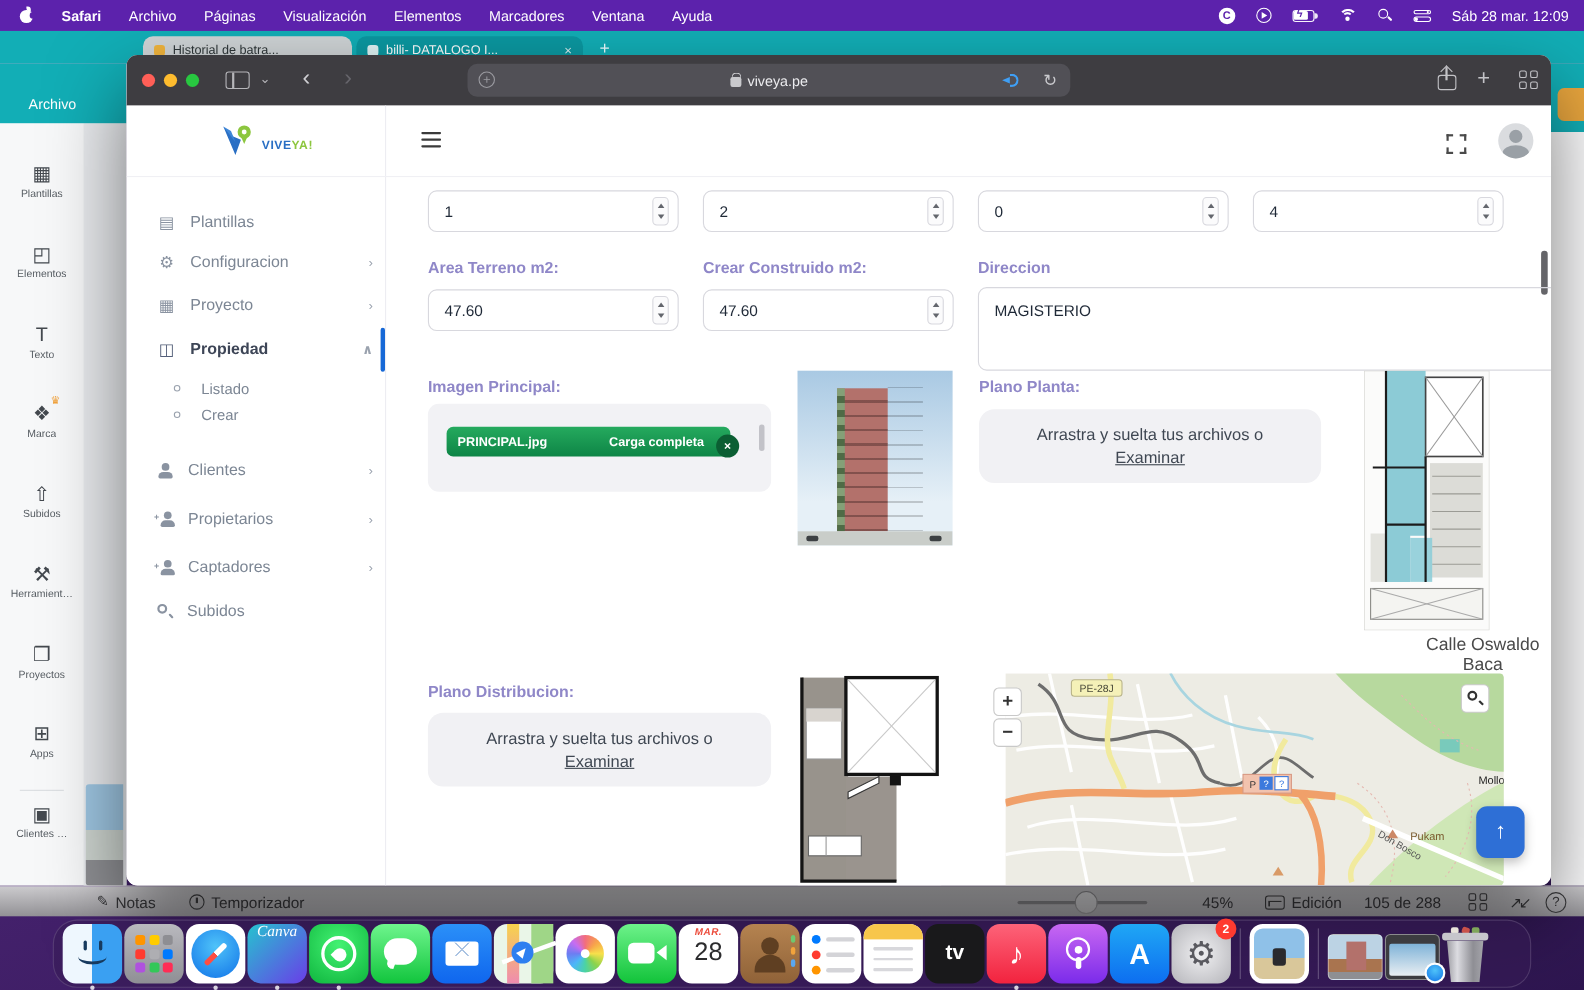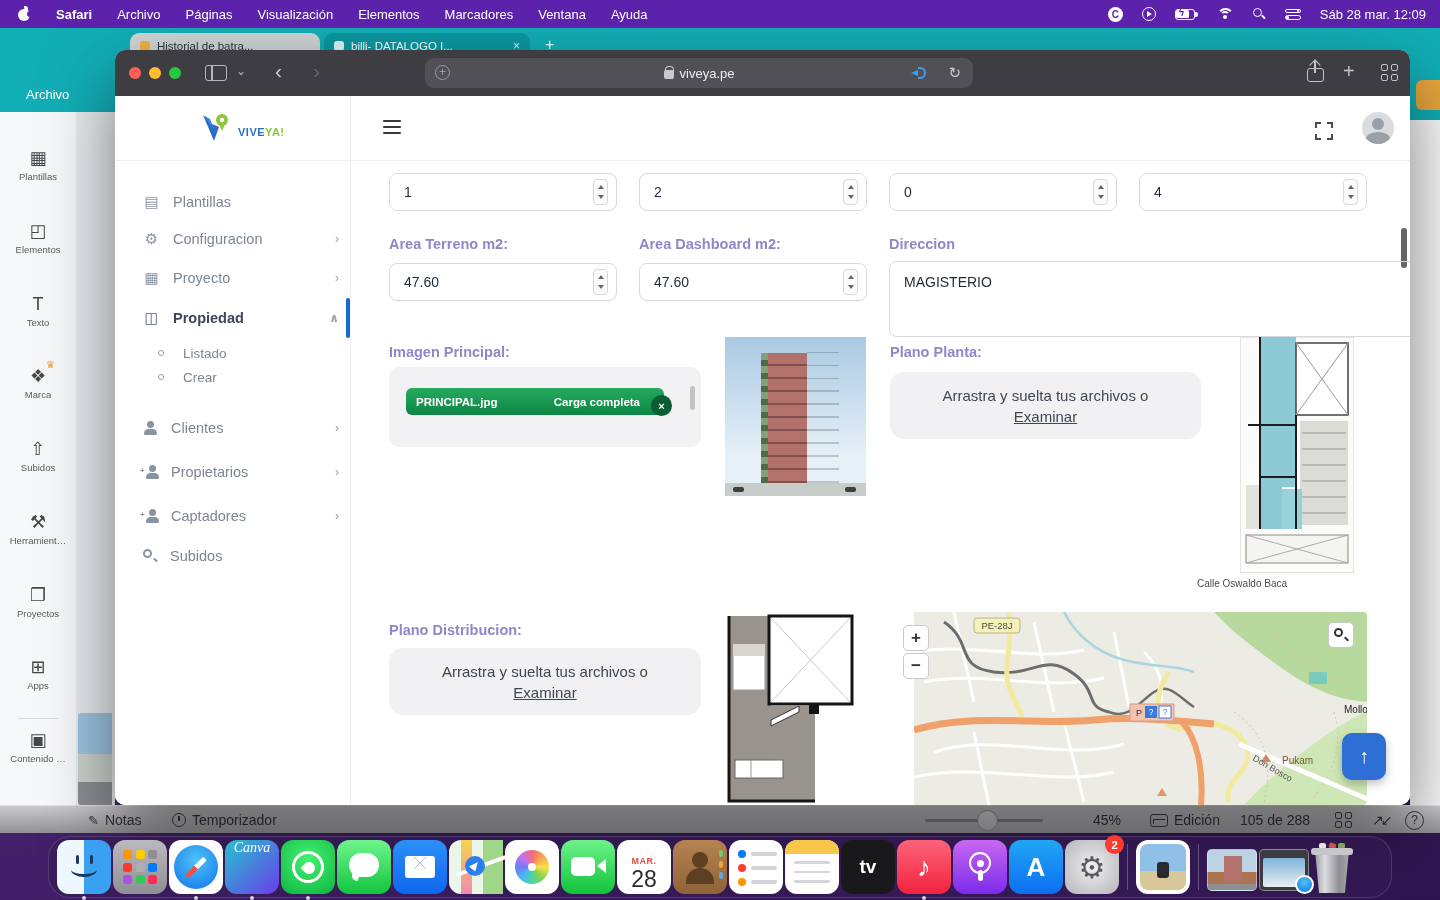--- a/index.html
+++ b/index.html
@@ -190,21 +190,21 @@
   .bld .fL { position:absolute; left:36px; top:16px; width:46px; height:130px; background:#b3716b;
              background-image:repeating-linear-gradient(0deg,rgba(40,20,20,.35) 0 2px,transparent 2px 13px); }
   .bld .fL:before { content:""; position:absolute; left:0; top:0; bottom:0; width:7px;
              background:repeating-linear-gradient(0deg,#4f6b46 0 6px,#84a077 6px 13px); }
   .bld .fR { position:absolute; left:82px; top:10px; width:32px; height:136px; background:linear-gradient(#9fa8ad,#cdd3d6);
              background-image:repeating-linear-gradient(0deg,rgba(0,0,0,.18) 0 1.5px,transparent 1.5px 13px); }
   .bld .gnd { position:absolute; left:0; bottom:0; right:0; height:13px; background:#c9cdc9; }
   .bld .car { position:absolute; bottom:4px; width:11px; height:5px; background:#3c4043; border-radius:2px; }
 
   .plan1 { position:absolute; left:1125px; top:241px; width:114px; height:236px; }
-  .plan-cap { position:absolute; left:1082px; top:482px; width:114px; font-size:10px; color:#4a4a4a; }
+  .plan-cap { position:absolute; left:1176px; top:482px; width:114px; text-align:center; font-size:16px; color:#4a4a4a; }
   .plan2 { position:absolute; left:610px; top:516px; width:131px; height:193px; }
 
   .mapwrap { position:absolute; left:775px; top:516px; width:477px; height:193px; border-radius:4px; overflow:hidden;padding-left:24px; }
   .mapbtn { position:absolute; width:26px; height:26px; background:#fff; border:1px solid #c9c9c9; border-radius:5px;
             display:flex; align-items:center; justify-content:center; font-size:17px; color:#333; font-weight:bold; }
   .zin { left:13px; top:13px; } .zout { left:13px; top:41px; }
   .msearch { right:13px; top:10px; }
   .magm { position:relative; width:14px; height:14px; }
   .magm i { position:absolute; left:0; top:0; width:9px; height:9px; border:2px solid #333; border-radius:50%; }
   .magm em { position:absolute; left:9.5px; top:9.5px; width:5px; height:2px; background:#333; transform:rotate(45deg); }
@@ -248,21 +248,21 @@
   .ic-maps .nv { position:absolute; left:16px; top:16px; width:20px; height:20px; border-radius:50%; background:#2d7ff0; }
   .ic-maps .nv i { position:absolute; left:6px; top:5px; border-left:4.5px solid transparent; border-right:4.5px solid transparent; border-bottom:9px solid #fff; transform:rotate(40deg); }
   .ic-photos { background:#fff; }
   .ic-photos i { position:absolute; left:10px; top:10px; width:34px; height:34px; border-radius:50%;
                  background:conic-gradient(#f26d7d,#f7a34b,#f8e04b,#8dd34b,#4bd3a4,#4bb7f8,#6d7df2,#c66df2,#f26d7d); }
   .ic-photos em { position:absolute; left:23px; top:23px; width:8px; height:8px; background:#fff; border-radius:50%; }
   .ic-ft { background:linear-gradient(#6df28a,#12c33a); }
   .ic-ft i { position:absolute; left:10px; top:17px; width:24px; height:19px; background:#fff; border-radius:5px; }
   .ic-ft em { position:absolute; left:36px; top:19px; border-top:7px solid transparent; border-bottom:7px solid transparent; border-right:9px solid #fff; }
   .ic-cal { background:#fff; text-align:center; }
-  .ic-cal .mo { color:#ec4d3d; font-size:9px; font-weight:bold; margin-top:16px; letter-spacing:.5px; }
+  .ic-cal .mo { color:#ec4d3d; font-size:9px; font-weight:bold; margin-top:2px; letter-spacing:.5px;font-style:italic; }
   .ic-cal .dy { color:#2c2c2e; font-size:23px; margin-top:0px; font-weight:300; }
   .ic-cont { background:linear-gradient(#b58350,#8f6238); }
   .ic-cont:before { content:""; position:absolute; left:19px; top:12px; width:16px; height:16px; background:#5f3f22; border-radius:50%; }
   .ic-cont:after { content:""; position:absolute; left:13px; top:28px; width:28px; height:16px; background:#5f3f22; border-radius:14px 14px 0 0; }
   .ic-cont .tabs { position:absolute; right:4px; top:10px; display:flex; flex-direction:column; gap:4px; }
   .ic-cont .tabs i { width:4px; height:7px; border-radius:2px; }
   .ic-rem { background:#fff; padding:10px 0 0 9px; display:flex; flex-direction:column; gap:6px; }
   .ic-rem .row { display:flex; align-items:center; gap:5px; }
   .ic-rem .d { width:8px; height:8px; border-radius:50%; }
   .ic-rem .l { width:26px; height:3.5px; background:#d4d4d8; border-radius:2px; }
@@ -352,21 +352,21 @@
         <span class="ic">❐</span>
         <span class="lb">Proyectos</span>
       </div>
     <div class="cv-item" style="top:599px">
         <span class="ic">⊞</span>
         <span class="lb">Apps</span>
       </div>
     <div class="cv-div"></div>
     <div class="cv-item" style="top:672px">
         <span class="ic">▣</span>
-        <span class="lb">Contenido …</span>
+        <span class="lb">Clientes …</span>
       </div>
     <div class="cv-part">◨</div>
   </div>
 
   <div class="right-strip">
     <div class="teal"></div>
     <div class="orange"></div>
   </div>
 
   <div class="btoolbar">
@@ -550,21 +550,21 @@
         </div>
       <div class="ninput" style="left:1024px; top:77px">
           <span>4</span>
           <span class="spin">
             <i class="up"></i>
             <i class="dn"></i>
           </span>
         </div>
 
       <div class="flabel" style="left:274px; top:140px">Area Terreno m2:</div>
-      <div class="flabel" style="left:524px; top:140px">Area Dashboard m2:</div>
+      <div class="flabel" style="left:524px; top:140px">Crear Construido m2:</div>
       <div class="flabel" style="left:774px; top:140px">Direccion</div>
       <div class="ninput" style="left:274px; top:167px">
           <span>47.60</span>
           <span class="spin">
             <i class="up"></i>
             <i class="dn"></i>
           </span>
         </div>
       <div class="ninput" style="left:524px; top:167px">
           <span>47.60</span>

